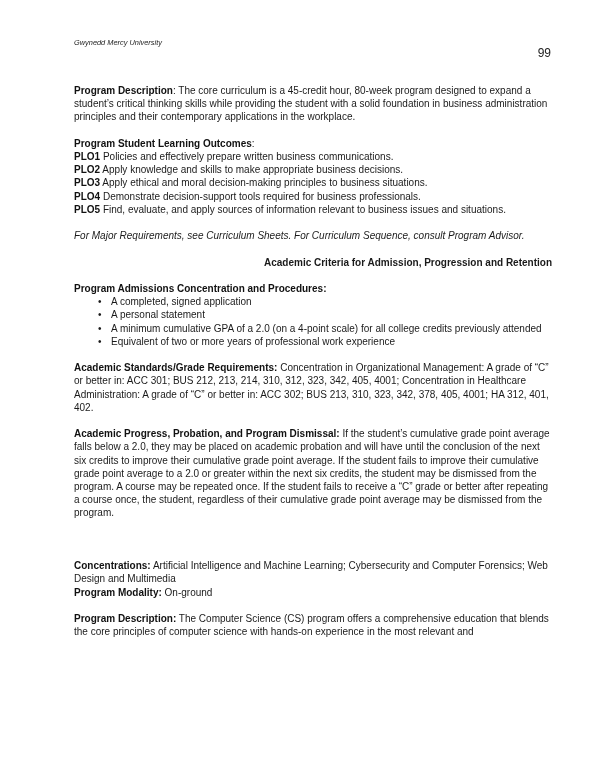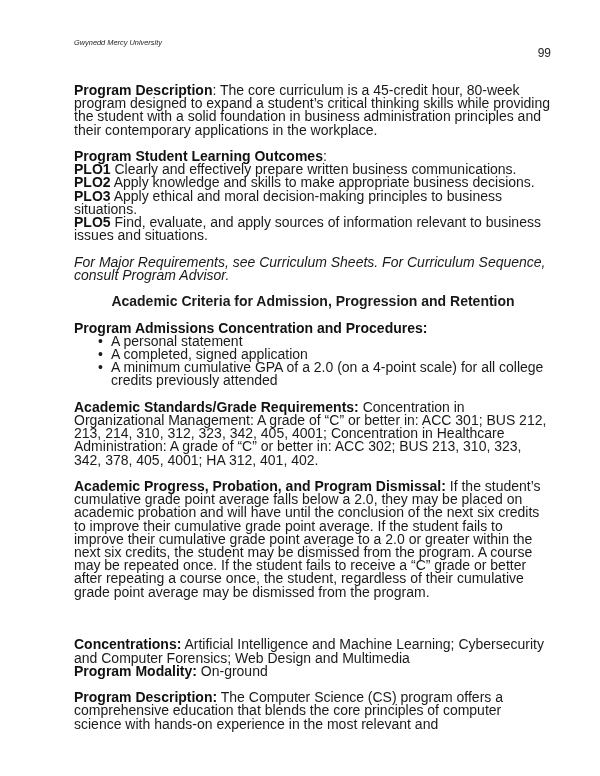--- a/index.html
+++ b/index.html
@@ -11,26 +11,26 @@
   .page { position: absolute; left: 12px; top: 0; width: 600px; height: 576px; }
   .header {
     position: absolute; left: 62px; top: 37px; width: 477px;
     font-size: 7.4px; font-style: italic; line-height: 11px; color: #222;
   }
   .page-num {
     position: absolute; right: 0; top: 11px; font-style: normal; font-size: 12px;
   }
   .body {
     position: absolute; left: 62px; top: 84px; width: 478px;
-    font-size: 14px; line-height: 13.2px;
+    font-size: 10px; line-height: 13.2px;
   }
   p { margin: 0; }
   b { font-weight: bold; color: #111; }
   .gap { height: 13.2px; }
-  .center-heading { text-align: center; font-weight: bold; }
+  .center-heading { text-align: right; font-weight: bold; }
   ul { margin: 0; padding-left: 37px; list-style: none; }
   ul li { position: relative; padding-left: 0; }
   ul li::before {
     content: "\2022"; position: absolute; left: -13px; top: 0;
   }
   .red { color: #ee1c25; }
   .italic { font-style: italic; }
 </style>
 </head>
 <body>
@@ -39,37 +39,39 @@
   <div class="header">
     <div>Gwynedd Mercy University</div>
     <span class="page-num">99</span>
   </div>
 
   <div class="body">
     <p><b>Program Description</b><span>: The core curriculum is a 45-credit hour, 80-week program designed to expand a student’s critical thinking skills while providing the student with a solid foundation in business administration principles and their contemporary applications in the workplace.</span></p>
     <div class="gap"></div>
 
     <p><b>Program Student Learning Outcomes</b><span>:</span></p>
-    <p><b>PLO1</b><span> Clearly and effectively prepare written business communications.</span></p>
+    <p><b>PLO1</b><span> Policies and effectively prepare written business communications.</span></p>
     <p><b>PLO2</b><span> Apply knowledge and skills to make appropriate business decisions.</span></p>
     <p><b>PLO3</b><span> Apply ethical and moral decision-making principles to business situations.</span></p>
+    <p><b>PLO4</b><span> Demonstrate decision-support tools required for business professionals.</span></p>
     <p><b>PLO5</b><span> Find, evaluate, and apply sources of information relevant to business issues and situations.</span></p>
     <div class="gap"></div>
 
     <p class="italic">For Major Requirements, see Curriculum Sheets. For Curriculum Sequence, consult Program Advisor.</p>
     <div class="gap"></div>
 
     <p class="center-heading">Academic Criteria for Admission, Progression and Retention</p>
     <div class="gap"></div>
 
     <p><b>Program Admissions Concentration and Procedures:</b></p>
     <ul>
+      <li>A completed, signed application</li>
       <li>A personal statement</li>
-      <li>A completed, signed application</li>
       <li>A minimum cumulative GPA of a 2.0 (on a 4-point scale) for all college credits previously attended</li>
+      <li>Equivalent of two or more years of professional work experience</li>
     </ul>
     <div class="gap"></div>
 
     <p><b>Academic Standards/Grade Requirements:</b><span> Concentration in Organizational Management: A grade of “C” or better in: ACC 301; BUS 212, 213, 214, 310, 312, 323, 342, 405, 4001; Concentration in Healthcare Administration: A grade of “C” or better in: ACC 302; BUS 213, 310, 323, 342, 378, 405, 4001; HA 312, 401, 402.</span></p>
     <div class="gap"></div>
 
     <p><b>Academic Progress, Probation, and Program Dismissal:</b><span> If the student’s cumulative grade point average falls below a 2.0, they may be placed on academic probation and will have until the conclusion of the next six credits to improve their cumulative grade point average. If the student fails to improve their cumulative grade point average to a 2.0 or greater within the next six credits, the student may be dismissed from the program. A course may be repeated once. If the student fails to receive a “C” grade or better after repeating a course once, the student, regardless of their cumulative grade point average may be dismissed from the program.</span></p>
     <div class="gap"></div>
 
     <div class="gap"></div>

